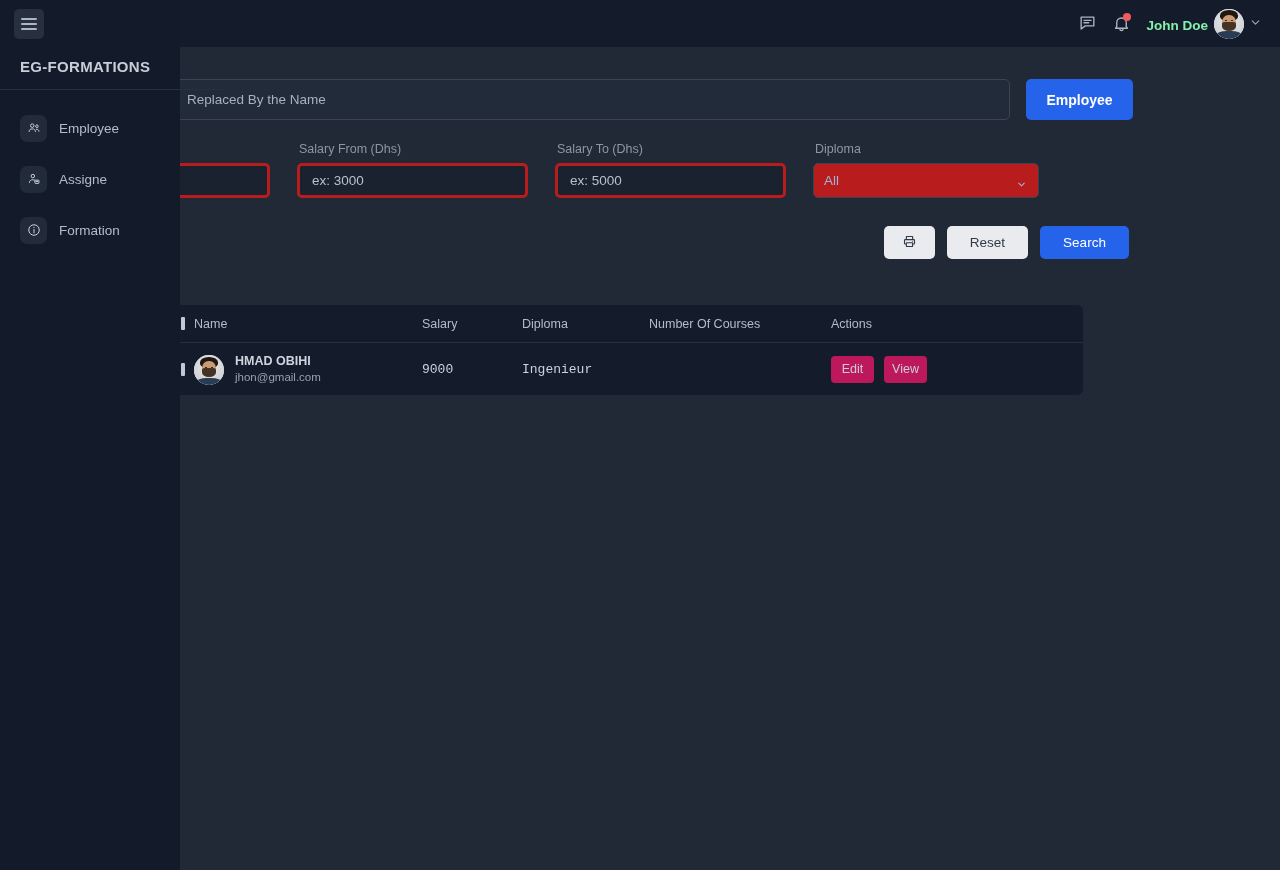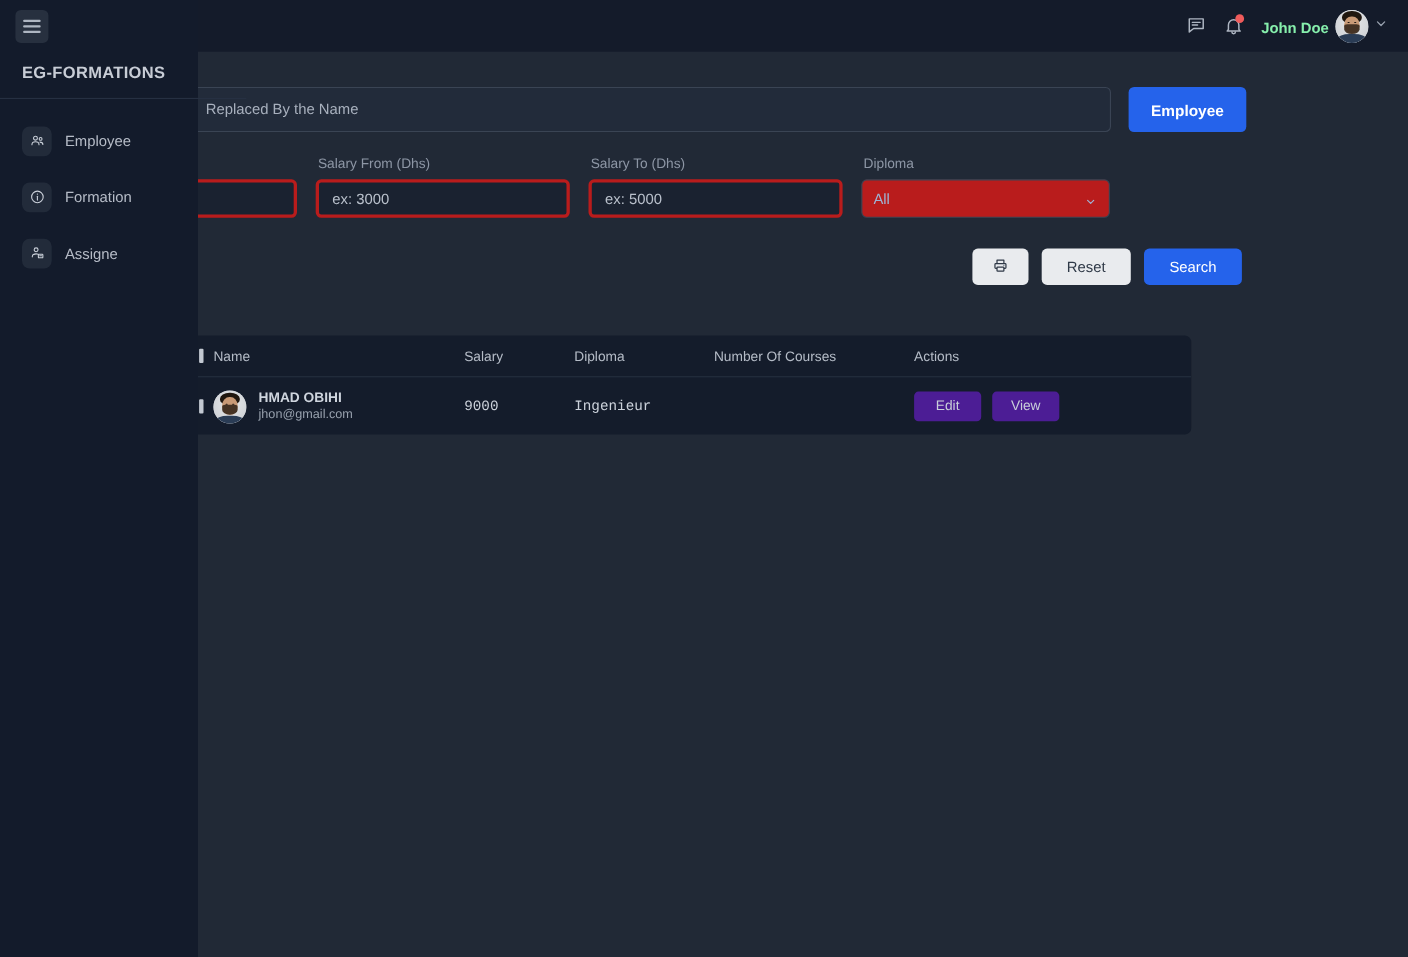--- a/index.html
+++ b/index.html
@@ -111,21 +111,21 @@
   .btn-primary {
     height: 41px; min-width: 107px; padding: 0 18px;
     background: #2563eb; border: none; border-radius: 5px;
     color: #ffffff; font-size: 14px; font-weight: bold;
     cursor: pointer; font-family: "Liberation Sans", sans-serif;
   }
 
   .filters {
     position: absolute; left: 172px; top: 95px;
     width: 961px;
-    display: flex; gap: 17px; align-items: flex-end;
+    display: flex; gap: 27px; align-items: flex-end;
   }
   .field { display: flex; flex-direction: column; }
   .field-label { color: #8d96a5; font-size: 12.5px; margin-bottom: 7px; padding-left: 2px; }
   .field-input {
     width: 231px; height: 35px;
     background: #1a2230;
     border: 3px solid #b91c1c; border-radius: 5px;
     color: #ccd2db; font-size: 13.5px; padding: 0 12px; outline: none;
     font-family: "Liberation Sans", sans-serif;
   }
@@ -180,22 +180,22 @@
   .c-actions { flex: 1; display: flex; gap: 10px; }
   .th { color: #b5bcc7; font-size: 12.5px; }
   .td { color: #ccd2db; font-size: 13px; font-family: Liberation Mono, monospace; }
   .row-avatar {
     width: 30px; height: 30px; border-radius: 50%; overflow: hidden;
     position: relative; background: #d9dce0; flex: none;
   }
   .emp-name { color: #cfd5de; font-size: 12.5px; font-weight: bold; line-height: 1.35; }
   .emp-mail { color: #97a0ad; font-size: 11.5px; line-height: 1.35; }
   .btn-act {
-    width: 61px; height: 27px; border: none; border-radius: 4px;
-    background: #4c1d95; color: #c9cfd9; font-size: 12.5px;
+    width: 43px; height: 27px; border: none; border-radius: 4px;
+    background: #be185d; color: #c9cfd9; font-size: 12.5px;
     cursor: pointer; font-family: "Liberation Sans", sans-serif;
   }
 </style>
 </head>
 <body>
 
 <div class="navbar">
   <div class="nav-right">
 
     <div class="nav-icon-btn">
@@ -264,38 +264,38 @@
           <path d="M3.5 18c0-3 2.5-4.5 5.5-4.5s5.5 1.5 5.5 4.5" stroke-linecap="round"></path>
           <path d="M16 14c2.6 0 4.5 1.3 4.5 3.6" stroke-linecap="round"></path>
         </svg>
       </span>
       <span class="sb-label">Employee</span>
     </div>
 
     <div class="sb-item">
       <span class="sb-ico">
         <svg width="14" height="14" viewBox="0 0 24 24" fill="none" stroke="#cbd1da" stroke-width="1.7">
-          <circle cx="12" cy="12" r="9"></circle>
-          <path d="M12 11v6" stroke-linecap="round"></path>
-          <circle cx="12" cy="7.6" r="1" fill="#cbd1da" stroke="none"></circle>
-        </svg>
-      </span>
-      <span class="sb-label">Formation</span>
-    </div>
-
-    <div class="sb-item">
-      <span class="sb-ico">
-        <svg width="14" height="14" viewBox="0 0 24 24" fill="none" stroke="#cbd1da" stroke-width="1.7">
           <circle cx="10" cy="7" r="3"></circle>
           <path d="M4 18c0-3 2.7-4.6 6-4.6 1.2 0 2.3.2 3.2.6" stroke-linecap="round"></path>
           <rect x="13.5" y="14" width="7" height="5.5" rx="1"></rect>
           <path d="M15.5 16.3h3" stroke-linecap="round"></path>
         </svg>
       </span>
       <span class="sb-label">Assigne</span>
+    </div>
+
+    <div class="sb-item">
+      <span class="sb-ico">
+        <svg width="14" height="14" viewBox="0 0 24 24" fill="none" stroke="#cbd1da" stroke-width="1.7">
+          <circle cx="12" cy="12" r="9"></circle>
+          <path d="M12 11v6" stroke-linecap="round"></path>
+          <circle cx="12" cy="7.6" r="1" fill="#cbd1da" stroke="none"></circle>
+        </svg>
+      </span>
+      <span class="sb-label">Formation</span>
     </div>
 
   </div>
 </div>
 
 <div class="content">
 
   <div class="search-strip">
     <input class="wide-input" type="text" placeholder="Replaced By the Name" style="">
     <button class="btn-primary">Employee</button>

